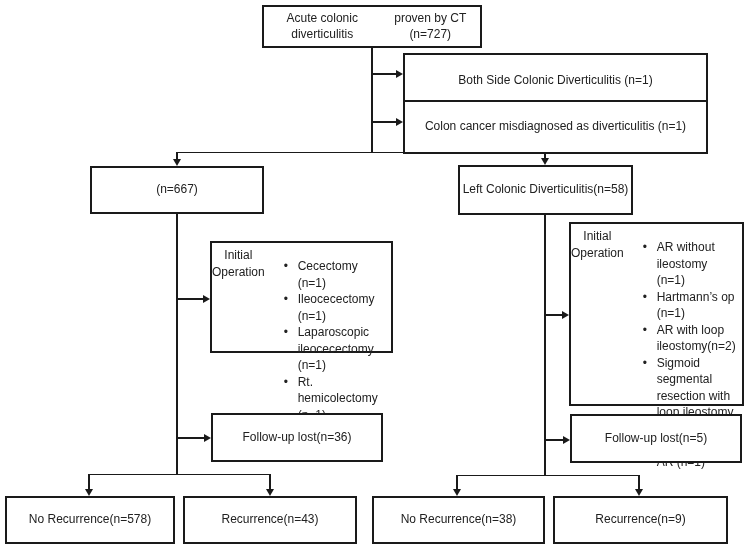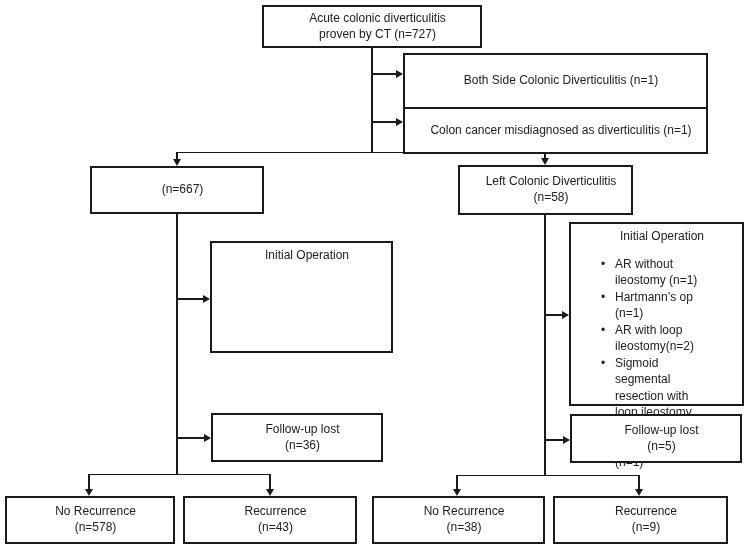--- a/index.html
+++ b/index.html
@@ -16,26 +16,25 @@
     font-size:12px;
     color:var(--text);
     overflow:hidden;
   }
   .box{
     position:absolute;
     box-sizing:border-box;
     border:2px solid var(--line);
     background:var(--background);
     display:flex;
-    flex-direction:column;
+    flex-direction:row;
     align-items:center;
     justify-content:center;
     text-align:center;
     line-height:1.32;
-    padding-left:11px;
   }
   .box span{display:block;}
   .ops{
     justify-content:flex-start;
     align-items:stretch;
     text-align:left;
     padding-top:4px;
   }
   .ops .ops-title{text-align:center;line-height:1.38;}
   .ops ul{list-style:none;margin:11px;padding:0;}
@@ -60,35 +59,41 @@
 
   <div class="box" style="left:262px;top:5px;width:220px;height:43px;">
     <span>Acute colonic diverticulitis</span>
     <span>proven by CT (n=727)</span>
   </div>
 
   <div class="box" style="left:403px;top:53px;width:305px;height:56px;">
     <span>Both Side Colonic Diverticulitis  (n=1)</span>
   </div>
 
-  <div class="box" style="left:403px;top:100px;width:305px;height:47px;margin-top:7px;">
+  <div class="box" style="left:403px;top:100px;width:305px;height:54px;">
     <span>Colon cancer misdiagnosed as diverticulitis (n=1)</span>
   </div>
 
   <div class="box" style="left:90px;top:166px;width:174px;height:48px;">
     <span>(n=667)</span>
   </div>
 
   <div class="box" style="left:458px;top:165px;width:175px;height:50px;">
     <span>Left Colonic Diverticulitis</span>
     <span>(n=58)</span>
   </div>
 
   <div class="box ops" id="b-ops-right" style="left:210px;top:241px;width:183px;height:112px;">
     <div class="ops-title">Initial Operation</div>
+    <ul>
+      <li>Cecectomy (n=1)</li>
+      <li>Ileocecectomy (n=1)</li>
+      <li>Laparoscopic ileocecectomy (n=1)</li>
+      <li>Rt. hemicolectomy (n=1)</li>
+    </ul>
   </div>
 
   <div class="box ops" id="b-ops-left" style="left:569px;top:222px;width:175px;height:184px;">
     <div class="ops-title">Initial Operation</div>
     <ul>
       <li>AR without ileostomy (n=1)</li>
       <li>Hartmann’s op (n=1)</li>
       <li>AR with loop ileostomy(n=2)</li>
       <li>Sigmoid segmental resection with loop ileostomy (n=1)</li>
       <li>Laparoscopic AR (n=1)</li>

